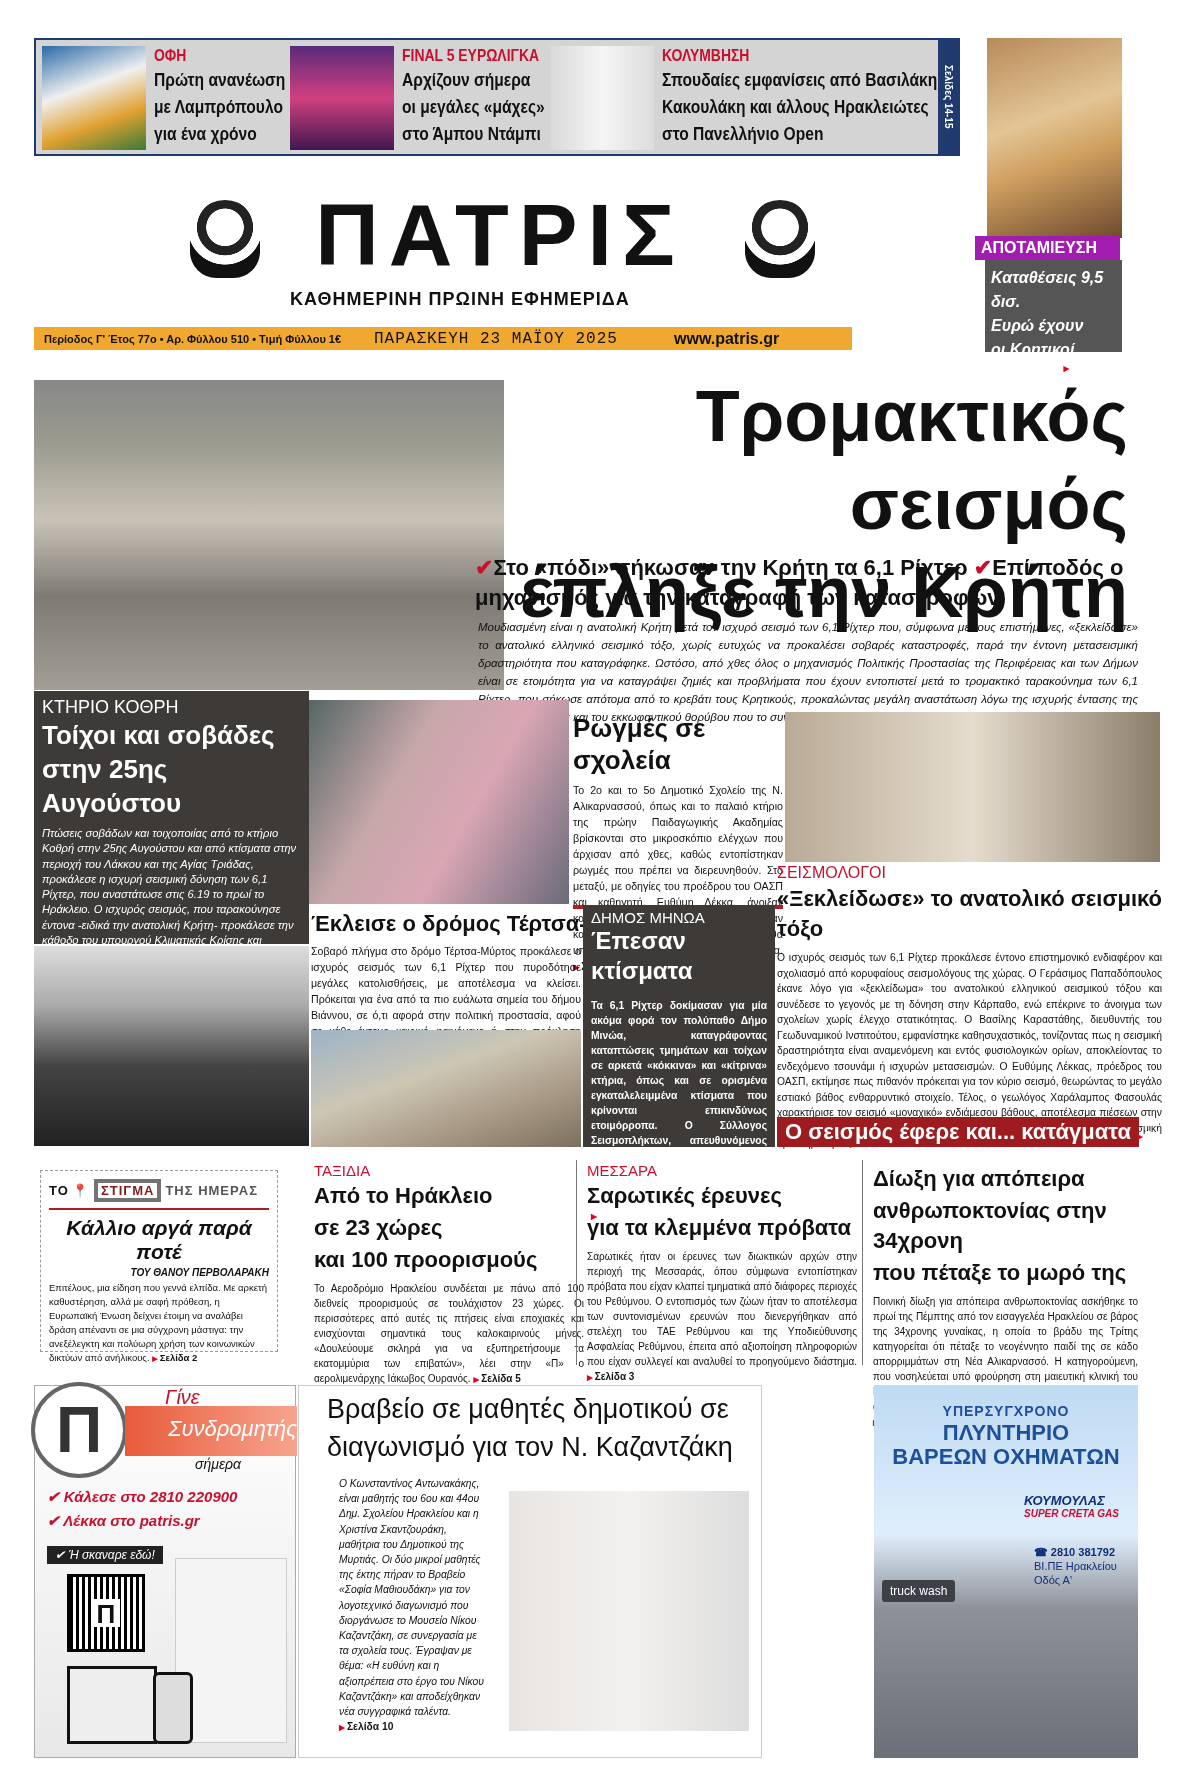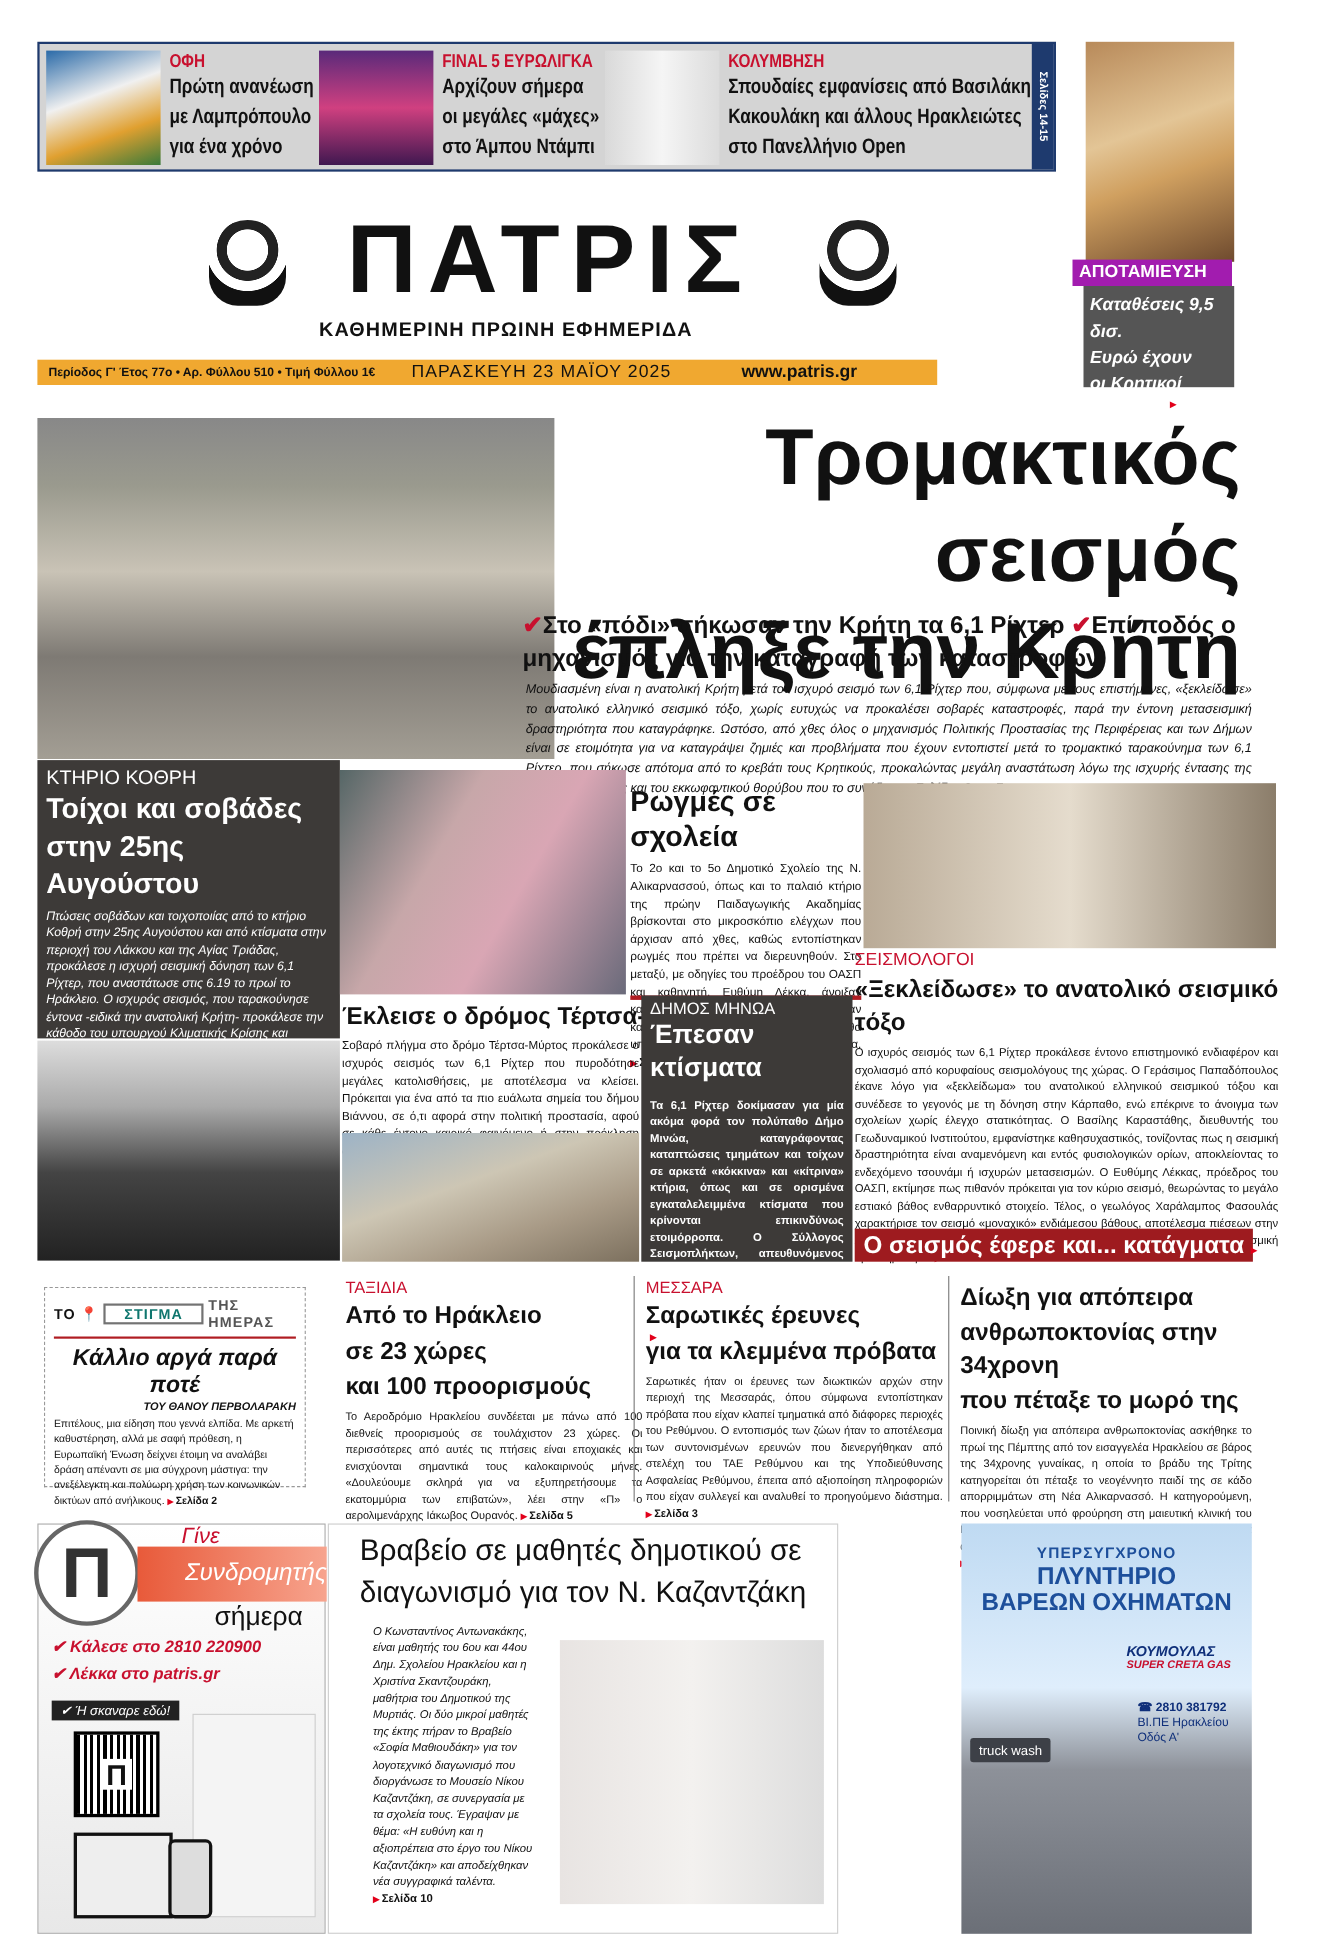--- a/index.html
+++ b/index.html
@@ -17,21 +17,21 @@
 .teaser-img{width:104px;height:104px;flex:none}
 .teaser-kicker{color:#c8102e;font-size:17px;font-weight:bold;transform:scaleX(.82);transform-origin:left;white-space:nowrap}
 .teaser-title{font-size:19px;font-weight:bold;line-height:27px;transform:scaleX(.82);transform-origin:left;white-space:nowrap}
 #teaser-pages{position:absolute;right:0;top:0;width:20px;height:100%;background:#1e3a6e;color:#fff;font-size:10px;font-weight:bold;writing-mode:vertical-rl;text-align:center;display:flex;align-items:center;justify-content:center}
 
 
 #masthead-title{left:260px;top:190px;width:480px;text-align:center;font-size:88px;font-weight:900;letter-spacing:10px;line-height:90px}
 #masthead-sub{left:290px;top:289px;width:420px;text-align:left;font-size:18px;font-weight:bold;letter-spacing:1px}
 .portrait{position:absolute;width:70px;height:78px;border-radius:40px 40px 30px 30px;background:radial-gradient(circle at 50% 35%,#fff 0 30%,#222 31% 45%,#fff 46% 60%,#111 61%)}
 #bar{left:34px;top:327px;width:818px;height:23px;background:#f0a830;display:flex;align-items:center;padding:0 10px;font-size:11px;font-weight:bold}
-#bar .date{font-family:Liberation Sans, sans-serif;font-weight:normal;font-size:16px;letter-spacing:1px}
+#bar .date{font-family:Liberation Mono, monospace;font-weight:normal;font-size:16px;letter-spacing:1px}
 #bar .web{font-size:16px}
 
 
 #savings-photo{left:987px;top:38px;width:135px;height:200px;background:linear-gradient(160deg,#b88a5a,#e3c596 40%,#d0a060 60%,#6e4a2e)}
 #savings-kicker{left:975px;top:236px;width:145px;height:24px;background:#a21caf;color:#fff;font-size:16px;font-weight:bold;padding-left:6px;line-height:24px}
 #savings-box{left:985px;top:260px;width:137px;height:92px;background:#555;color:#fff;padding:6px 6px;font-size:16px;font-style:italic;font-weight:bold;line-height:24px}
 
 
 #hero-photo{left:34px;top:380px;width:470px;height:310px;background:linear-gradient(180deg,#888 0,#9a9a8e 20%,#c9c3b6 45%,#7e7a74 70%,#a39e94 100%)}
 #hero-title{left:478px;top:372px;width:650px;font-size:72px;line-height:88px;font-weight:bold;text-align:right}
@@ -67,36 +67,36 @@
 #road .body{font-size:10.6px;line-height:16px;text-align:justify;margin-top:4px}
 #road-photo{left:311px;top:1030px;width:270px;height:117px;background:linear-gradient(160deg,#9db3c6,#cdc6b4 40%,#a89a86 70%,#7c705e)}
 #minoa{left:583px;top:905px;width:192px;height:242px;background:#3d3a38;color:#fff;padding:4px 8px}
 #minoa .kick{font-size:15px}
 #minoa .title{font-size:24px;font-weight:bold;line-height:30px}
 #minoa .body{font-size:10.3px;font-weight:bold;line-height:15px;text-align:justify;margin-top:12px}
 
 
 #stigma{left:40px;top:1170px;width:238px;height:182px;border:1px dashed #999;background:#fff;padding:8px 8px}
 #stigma .head{display:flex;align-items:center;gap:4px;font-size:13px;font-weight:bold;letter-spacing:1px;padding-bottom:6px;border-bottom:2px solid #b01c22}
-#stigma .stamp{color:#0f766e;border:2px solid #737373;padding:0 17px}
+#stigma .stamp{color:#7f1d1d;border:4px solid #737373;padding:0 3px}
 #stigma .title{font-size:21px;font-style:italic;font-weight:bold;text-align:center;margin-top:6px}
 #stigma .byline{font-size:10px;font-style:italic;font-weight:bold;text-align:right;margin-top:3px}
 #stigma .body{font-size:9.5px;line-height:14px;margin-top:3px}
 .rowstory{position:absolute;top:1162px}
 .rowstory .kick{font-size:15px;color:#c8102e}
 .rowstory .title{font-size:22px;font-weight:bold;line-height:30px;margin-top:2px}
 .rowstory .body{font-size:10px;line-height:15px;text-align:justify;margin-top:6px}
 .vrule{position:absolute;width:1px;background:#777;top:1160px;height:205px}
 
 
 #sub-ad{left:34px;top:1385px;width:262px;height:373px;border:1px solid #aaa;background:linear-gradient(180deg,#fff,#e8e8e8)}
 #sub-logo{position:absolute;left:-4px;top:-4px;width:96px;height:96px;border-radius:50%;border:4px solid #666;background:#fff;display:flex;align-items:center;justify-content:center;font-size:64px;font-weight:900;color:#333}
 #sub-ad .banner{position:absolute;left:90px;top:20px;width:172px;height:50px;background:linear-gradient(90deg,#e85a3a,#f7a48e);color:#fff;font-size:22px;font-style:italic;text-align:right;line-height:26px}
 #sub-ad .g1{position:absolute;left:130px;top:0;font-size:20px;font-style:italic;color:#c8102e}
-#sub-ad .g3{position:absolute;left:160px;top:70px;font-size:24px;}
+#sub-ad .g3{position:absolute;left:160px;top:70px;font-size:14px;font-style:italic}
 #sub-ad .line{position:absolute;left:12px;font-size:15px;font-style:italic;font-weight:bold;color:#c8102e}
 #sub-ad .scan{position:absolute;left:12px;top:160px;background:#222;color:#fff;font-size:12px;font-style:italic;padding:2px 8px}
 #qr{position:absolute;left:32px;top:188px;width:78px;height:78px;border:3px solid #000;background:repeating-linear-gradient(90deg,#000 0 3px,#fff 3px 6px),#fff;background-blend-mode:multiply}
 #qr::after{content:"\03A0";position:absolute;inset:22px;background:#fff;font-size:26px;font-weight:bold;text-align:center;line-height:30px}
 #mini-paper{position:absolute;left:140px;top:172px;width:112px;height:185px;background:#f4f4f4;border:1px solid #ccc}
 #mini-tablet{position:absolute;left:32px;top:280px;width:90px;height:78px;border:3px solid #111;background:#eee}
 #mini-phone{position:absolute;left:118px;top:286px;width:40px;height:72px;border:3px solid #111;border-radius:6px;background:#ddd}
 
 #award{left:298px;top:1385px;width:464px;height:373px;border:1px solid #ccc}
 #award .title{position:absolute;left:28px;top:4px;width:430px;font-size:27px;line-height:38px;font-family:"Liberation Sans",sans-serif}

